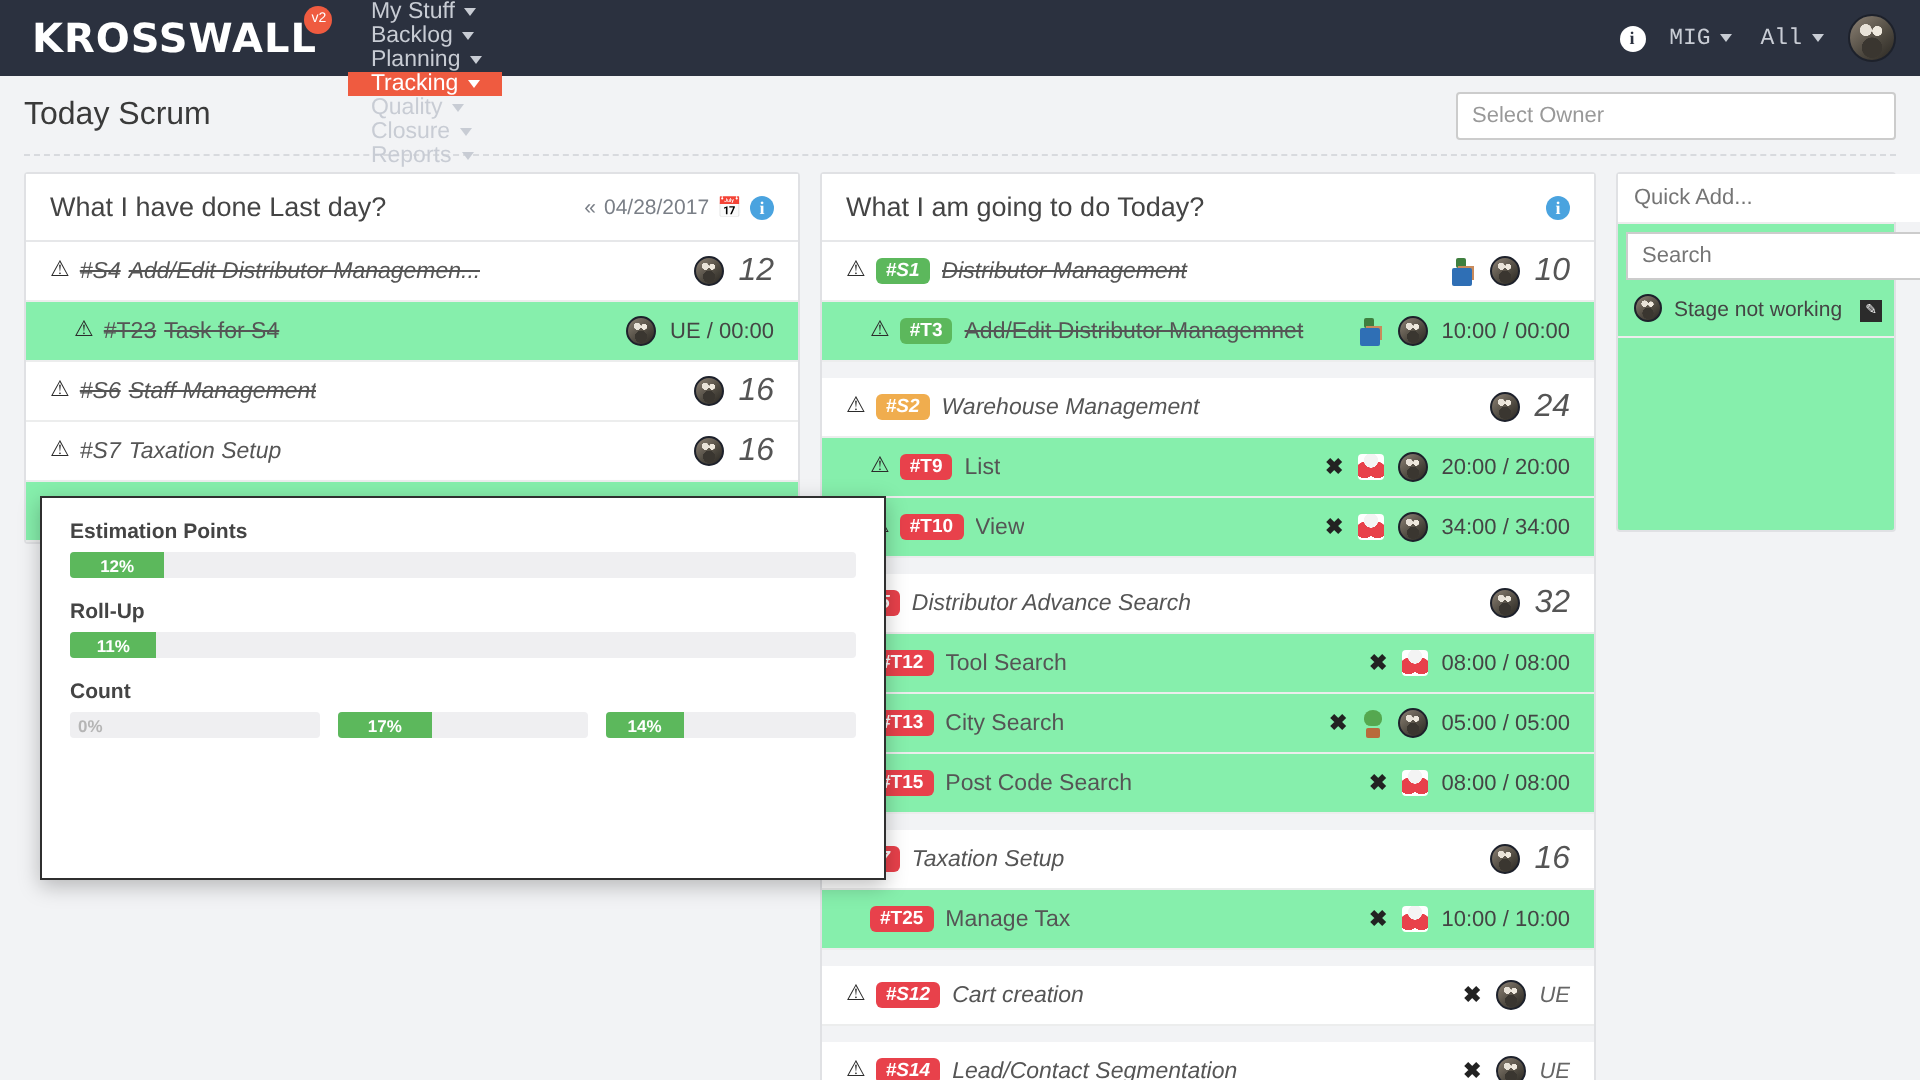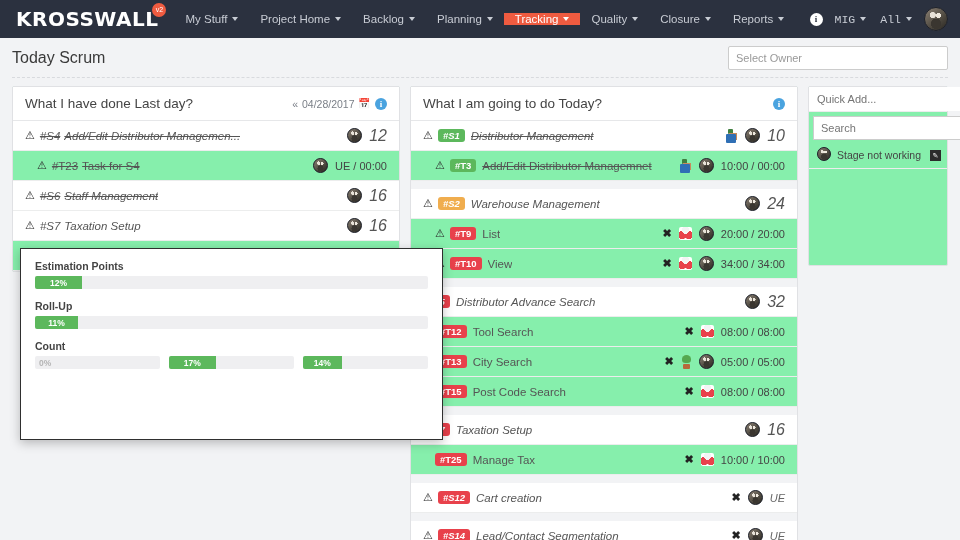--- a/index.html
+++ b/index.html
@@ -22,21 +22,21 @@
   }
   .brand-text {
     color:#fff; font-weight:bold; font-size:20px; letter-spacing:0.5px;
     font-family:"DejaVu Sans", sans-serif;
   }
   .brand-badge {
     position:absolute; top:3px; right:-2px;
     background:#ef5b40; color:#fff; font-size:7px; border-radius:50%;
     width:14px; height:14px; line-height:14px; text-align:center;
   }
-  .nav-items { display:flex; align-items:center; margin-left:10px; }
+  .nav-items { display:flex; align-items:flex-start; margin-left:10px;flex-direction:column; }
   .nav-item {
     display:flex; align-items:center; padding:0 11px; color:#c8ccd4;
     font-size:11.5px; cursor:pointer; white-space:nowrap;
   }
   .nav-item.active { background:#ef5b40; color:#fff; }
   .caret {
     display:inline-block; margin-left:5px;
     border-left:3.5px solid transparent; border-right:3.5px solid transparent;
     border-top:4px solid currentColor;
   }
@@ -231,24 +231,20 @@
   <div class="brand">
     <span class="brand-text">KROSSWALL</span>
     <span class="brand-badge">v2</span>
   </div>
   <div class="nav-items" id="nav-items">
       <div class="nav-item">
         <span>My Stuff</span>
         <i class="caret"></i>
       </div>
       <div class="nav-item">
-        <span>Project Home</span>
-        <i class="caret"></i>
-      </div>
-      <div class="nav-item">
         <span>Backlog</span>
         <i class="caret"></i>
       </div>
       <div class="nav-item">
         <span>Planning</span>
         <i class="caret"></i>
       </div>
       <div class="nav-item active">
         <span>Tracking</span>
         <i class="caret"></i>

